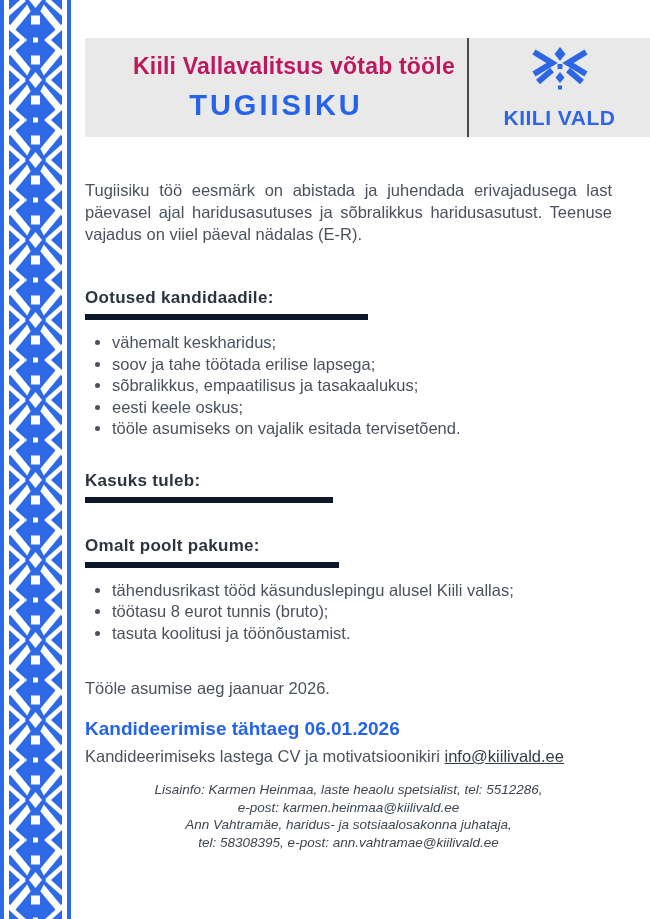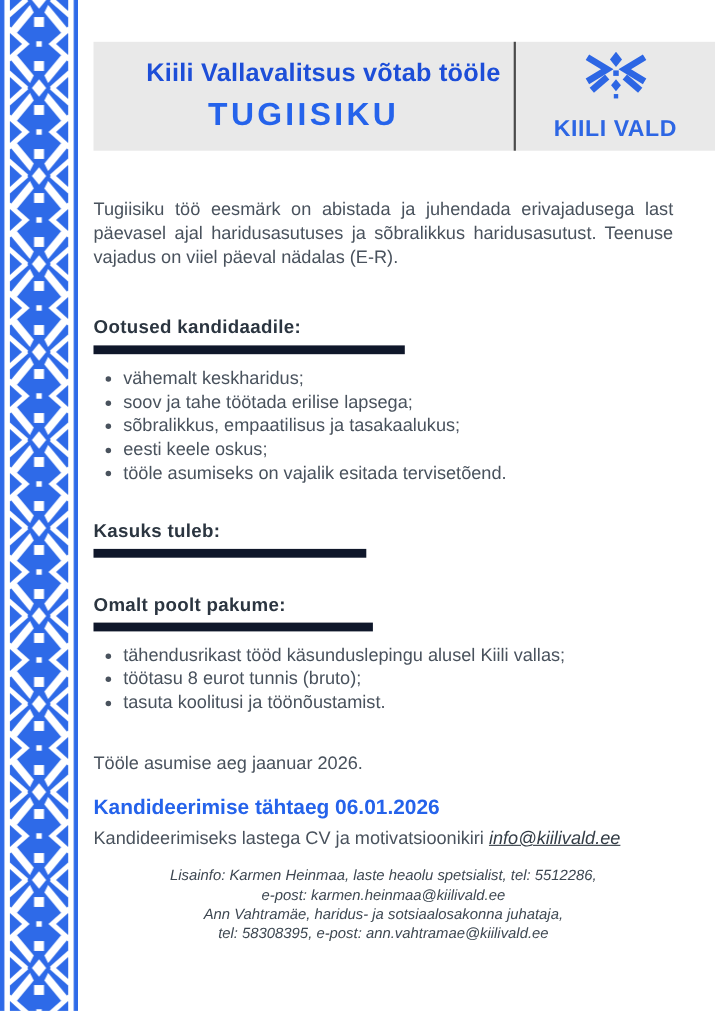--- a/index.html
+++ b/index.html
@@ -9,43 +9,43 @@
 
   .border-pattern { position:absolute; left:0; top:0; width:71px; height:919px; }
 
   .content { position:absolute; left:71px; top:0; width:579px; height:919px;
     padding:38px 38px 0 14px; color:#49525d; }
 
   .header-band { display:flex; align-items:stretch; background:#e9e9e9; height:99px;
     margin-right:-38px; }
   .header-left { width:382px; display:flex; flex-direction:column; justify-content:center;
     align-items:center; gap:9px; }
-  .header-title { font-size:23px; font-weight:700; color:#1d4ed8; letter-spacing:0.2px;margin-left:36px; }
+  .header-title { font-size:23px; font-weight:700; color:#be185d; letter-spacing:0.2px;margin-left:36px; }
   .header-position { font-size:29px; font-weight:800; color:#2563eb; letter-spacing:3px; }
   .header-divider { width:2px; background:#4a4a4a; }
   .header-right { flex:1; display:flex; flex-direction:column; justify-content:center;
     align-items:center; gap:16px; }
   .logo-text { font-size:21px; font-weight:800; color:#2d66e4; letter-spacing:0.5px; }
 
   .intro { margin-top:42px; font-size:16.5px; line-height:22px; text-align:justify; }
 
   .section-h { display:inline-block; font-size:17px; font-weight:700; color:#2b3540;
     letter-spacing:0.3px; line-height:20px; padding-bottom:6px;
-    border-bottom:8px solid #0f172a; }
+    border-bottom:6px solid #0f172a; }
   .s1 .section-h { margin-top:43px; width:283px; }
   .s2 .section-h { margin-top:31px; width:248px; }
   .s3 .section-h { margin-top:33px; width:254px; }
   ul { margin-top:12px; margin-left:14px; padding-left:13px; list-style:disc; }
   li { font-size:16.5px; line-height:21.5px; }
 
   .start-date { margin-top:33px; font-size:16.5px; line-height:22px; }
   .deadline { margin-top:18px; font-size:19px; line-height:24px; font-weight:700;
     color:#2563eb; }
   .application { margin-top:4px; font-size:16.5px; line-height:22px; }
-  .application a { color:#333c45; text-decoration:underline;font-style:italic; }
+  .application a { color:#333c45; text-decoration:underline; }
 
   .footer { margin-top:14px; text-align:center; font-style:italic; font-size:13.5px;
     line-height:17.5px; color:#3d4751; }
 </style>
 </head>
 <body>
 
 <div class="page">
 
   <svg class="border-pattern" width="71" height="919" viewBox="0 0 71 919" xmlns="http://www.w3.org/2000/svg">

